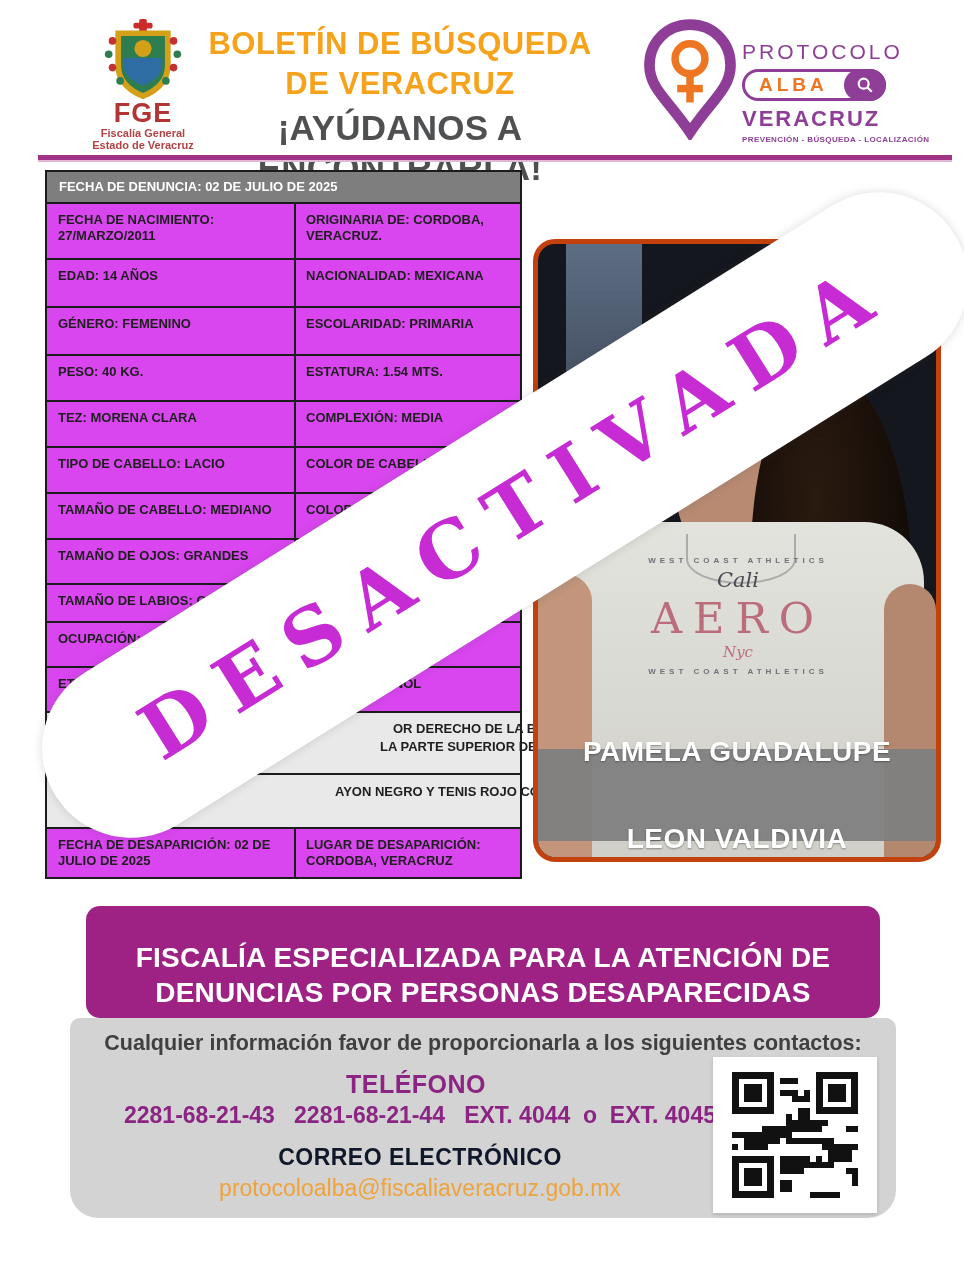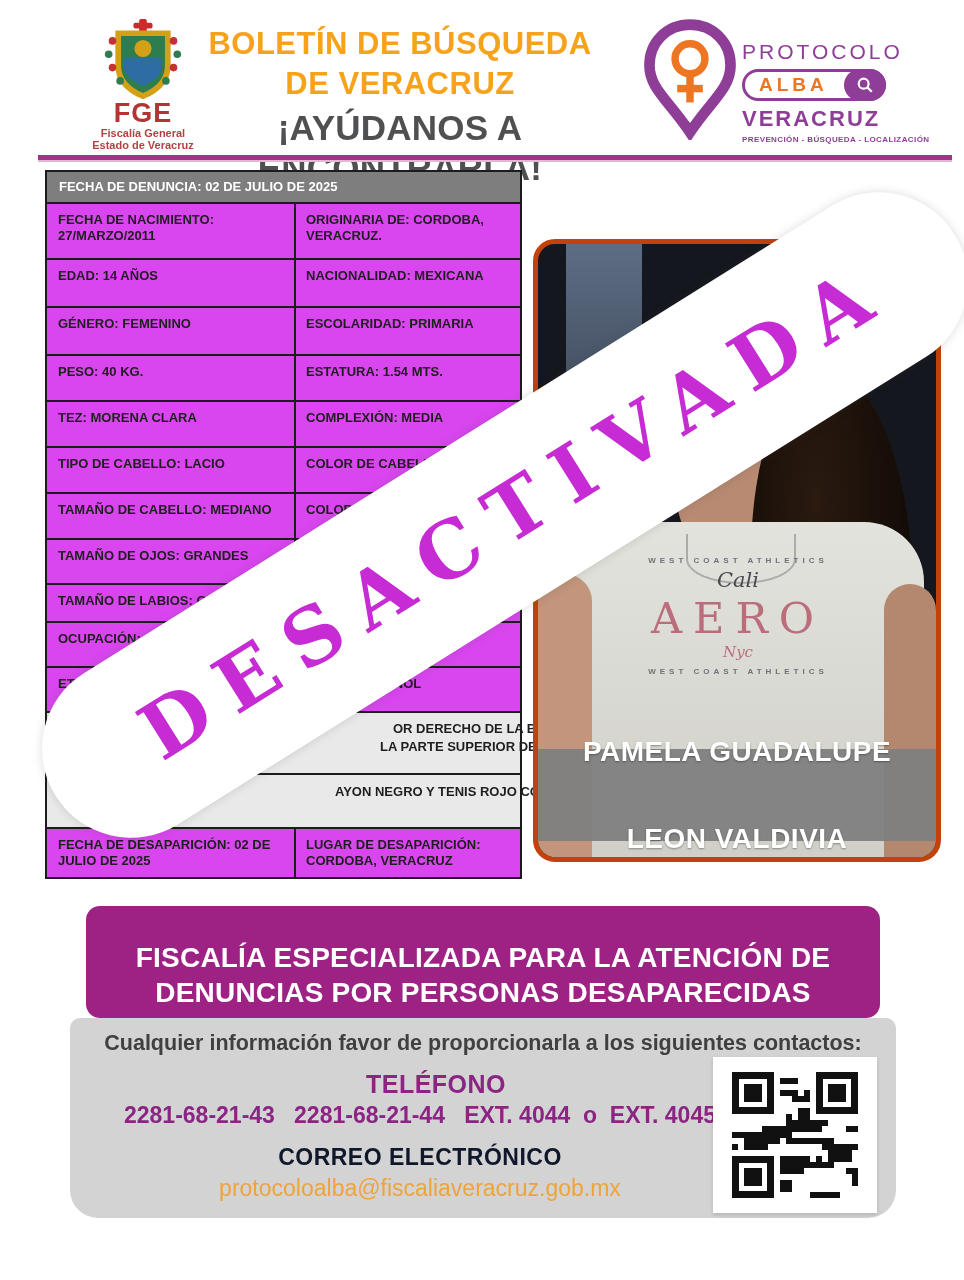--- a/index.html
+++ b/index.html
@@ -81,21 +81,21 @@
                   color:#C62BD4;padding-left:20px;white-space:nowrap;}
 
   
   .agency-box{position:absolute;left:86px;top:906px;width:794px;height:112px;background:#9E2284;
               border-radius:14px;box-sizing:border-box;padding-top:34px;text-align:center;z-index:10;}
   .agency-line{color:#ffffff;font-size:28px;font-weight:bold;letter-spacing:.2px;line-height:1.25;}
   .contact-box{position:absolute;left:70px;top:1018px;width:826px;height:200px;background:#D3D3D3;
                border-radius:10px 10px 28px 28px;z-index:5;}
   .info-line{position:absolute;top:13px;left:0;width:100%;text-align:center;
              font-size:21.5px;font-weight:bold;color:#404040;}
-  .tel-label{position:absolute;top:52px;left:56px;width:620px;text-align:center;
+  .tel-label{position:absolute;top:52px;left:36px;width:620px;text-align:center;
              font-size:25px;font-weight:bold;color:#8C2484;letter-spacing:.5px;}
   .tel-nums{position:absolute;top:84px;left:0px;width:700px;text-align:center;
             font-size:23px;font-weight:bold;color:#8C2484;white-space:pre;}
   .mail-label{position:absolute;top:126px;left:40px;width:620px;text-align:center;
               font-size:23px;font-weight:bold;color:#0f172a;letter-spacing:.5px;}
   .mail-addr{position:absolute;top:157px;left:40px;width:620px;text-align:center;
              font-size:23px;color:#EFA33B;}
   .qr-plate{position:absolute;left:643px;top:39px;width:164px;height:156px;background:#ffffff;
             box-shadow:0 2px 4px rgba(0,0,0,.15);}
   .qr-grid{position:absolute;left:19px;top:15px;width:126px;height:126px;}

